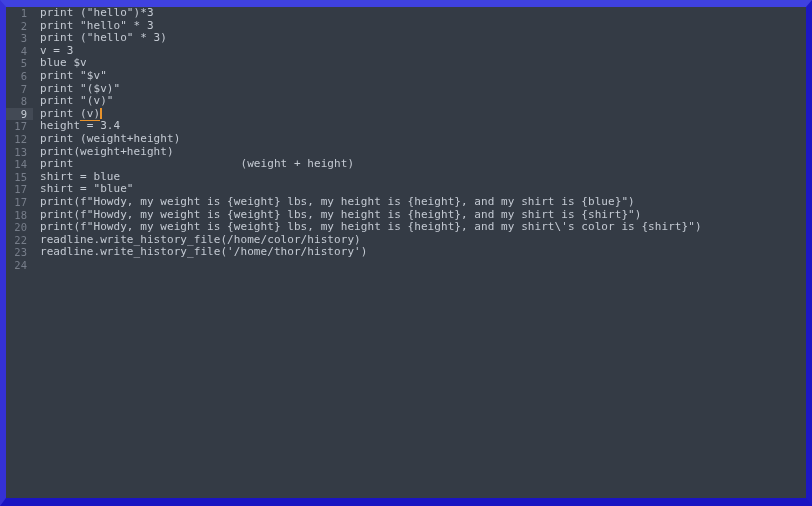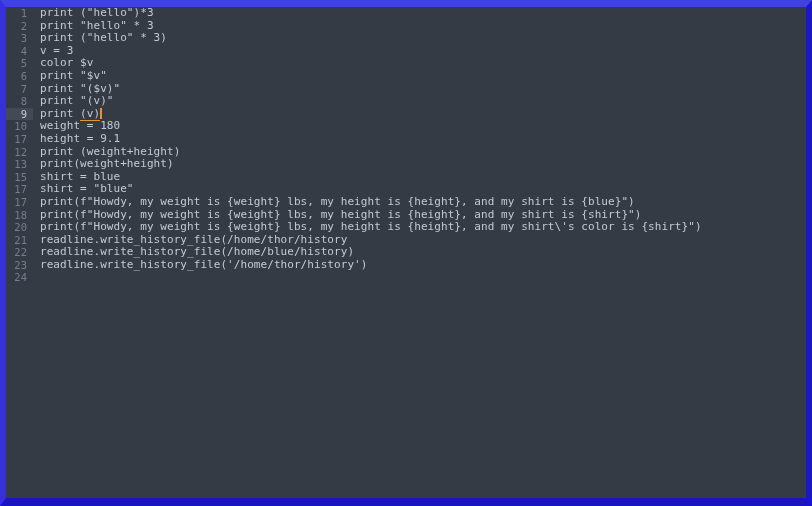--- a/index.html
+++ b/index.html
@@ -90,32 +90,31 @@
 </style>
 </head>
 <body>
 
 <div id="editor-window">
   <div id="code-surface">
       <div class="code-line"><div class="gutter">1</div><div class="code-text">print ("hello")*3</div></div>
       <div class="code-line"><div class="gutter">2</div><div class="code-text">print "hello" * 3</div></div>
       <div class="code-line"><div class="gutter">3</div><div class="code-text">print ("hello" * 3)</div></div>
       <div class="code-line"><div class="gutter">4</div><div class="code-text">v = 3</div></div>
-      <div class="code-line"><div class="gutter">5</div><div class="code-text">color $v</div></div>
+      <div class="code-line"><div class="gutter">5</div><div class="code-text">blue $v</div></div>
       <div class="code-line"><div class="gutter">6</div><div class="code-text">print "$v"</div></div>
       <div class="code-line"><div class="gutter">7</div><div class="code-text">print "($v)"</div></div>
       <div class="code-line"><div class="gutter">8</div><div class="code-text">print "(v)"</div></div>
       <div class="code-line current"><div class="gutter">9</div><div class="code-text"><span>print </span><span class="paren-match">(v)</span><span class="caret"></span></div></div>
-      <div class="code-line"><div class="gutter">10</div><div class="code-text">weight = 180</div></div>
-      <div class="code-line"><div class="gutter">17</div><div class="code-text">height = 9.1</div></div>
+      <div class="code-line"><div class="gutter">17</div><div class="code-text">height = 3.4</div></div>
       <div class="code-line"><div class="gutter">12</div><div class="code-text">print (weight+height)</div></div>
       <div class="code-line"><div class="gutter">13</div><div class="code-text">print(weight+height)</div></div>
+      <div class="code-line"><div class="gutter">14</div><div class="code-text">print                         (weight + height)</div></div>
       <div class="code-line"><div class="gutter">15</div><div class="code-text">shirt = blue</div></div>
       <div class="code-line"><div class="gutter">17</div><div class="code-text">shirt = "blue"</div></div>
       <div class="code-line"><div class="gutter">17</div><div class="code-text">print(f"Howdy, my weight is {weight} lbs, my height is {height}, and my shirt is {blue}")</div></div>
       <div class="code-line"><div class="gutter">18</div><div class="code-text">print(f"Howdy, my weight is {weight} lbs, my height is {height}, and my shirt is {shirt}")</div></div>
       <div class="code-line"><div class="gutter">20</div><div class="code-text">print(f"Howdy, my weight is {weight} lbs, my height is {height}, and my shirt\'s color is {shirt}")</div></div>
-      <div class="code-line"><div class="gutter">21</div><div class="code-text">readline.write_history_file(/home/thor/history</div></div>
-      <div class="code-line"><div class="gutter">22</div><div class="code-text">readline.write_history_file(/home/blue/history)</div></div>
+      <div class="code-line"><div class="gutter">22</div><div class="code-text">readline.write_history_file(/home/color/history)</div></div>
       <div class="code-line"><div class="gutter">23</div><div class="code-text">readline.write_history_file('/home/thor/history')</div></div>
       <div class="code-line"><div class="gutter">24</div><div class="code-text"></div></div>
     </div>
 </div>
 
 </body></html>

